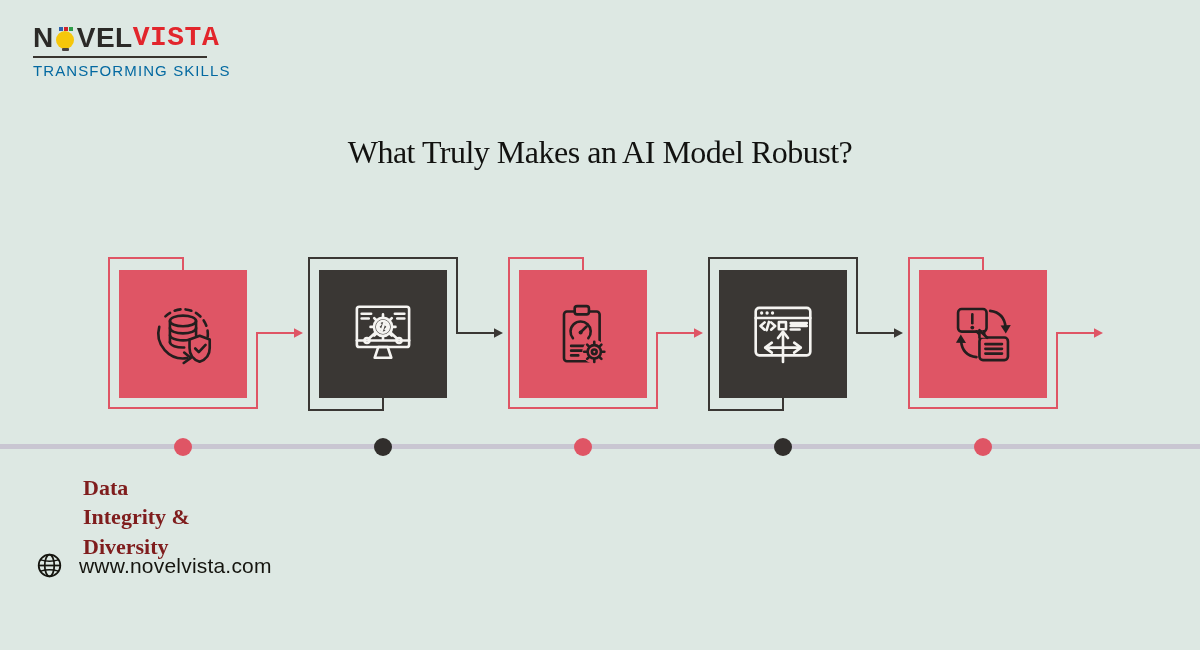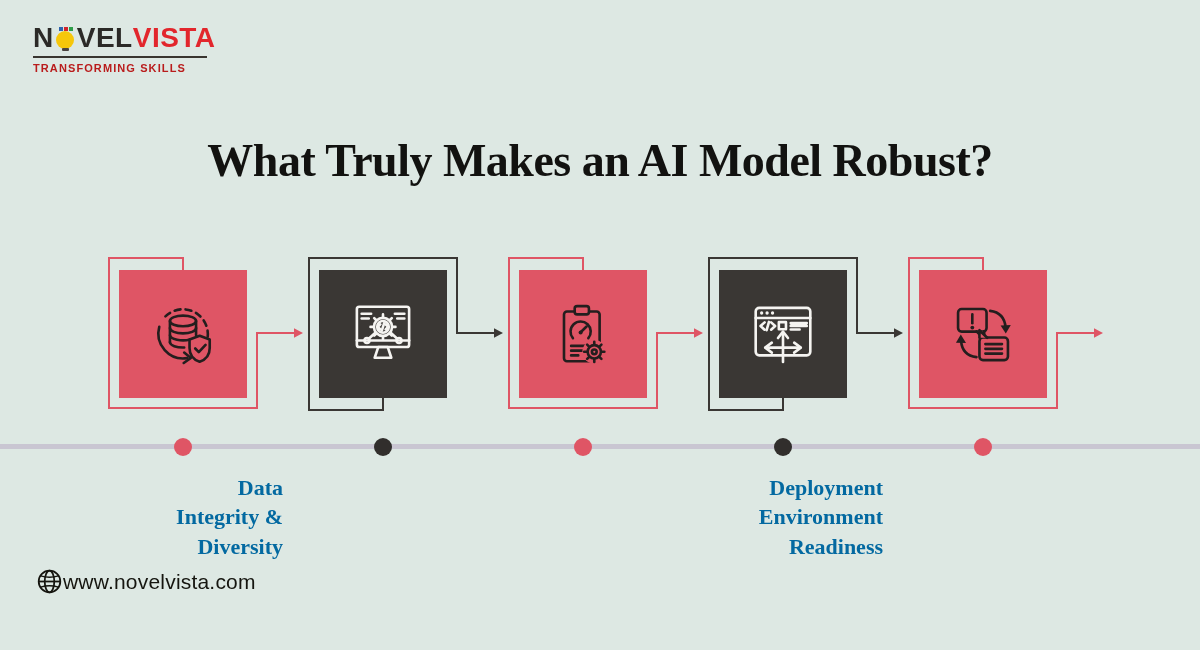--- a/index.html
+++ b/index.html
@@ -8,36 +8,36 @@
     width:1200px;height:650px;
     background:var(--background,#dde8e3);
     font-family:"Liberation Sans",sans-serif;
     overflow:hidden;
   }
   
   .logo{position:absolute;left:33px;top:24px;}
   .logo-row{display:flex;align-items:center;font-family:"Liberation Sans",sans-serif;
     font-weight:800;font-size:28px;letter-spacing:.5px;line-height:1;}
   .logo-novel{color:#2b2a27;}
-  .logo-vista{color:var(--logo_red,#e2262c);}
+  .logo-vista{color:var(--logo_red,#e2262c);font-family:Liberation Mono, monospace;}
   .bulb{position:relative;display:inline-block;width:21px;height:28px;margin:0 1px;}
   .bulb-circle{position:absolute;left:1px;top:7px;width:18px;height:18px;border-radius:50%;
     background:var(--bulb_yellow,#f6c70a);}
   .bulb-dots{position:absolute;left:4px;top:3px;display:flex;gap:1px;}
   .bulb-dots i{width:4px;height:4px;display:block;}
   .bulb-dots i:nth-child(1){background:#2e64ae;}
   .bulb-dots i:nth-child(2){background:#d2232a;}
   .bulb-dots i:nth-child(3){background:#2e9e49;}
   .bulb-base{position:absolute;left:7px;top:24px;width:7px;height:3px;background:#4a4440;border-radius:1px;}
   .logo-rule{width:174px;height:2px;background:#38352f;margin:4px 0 4px 0;}
-  .logo-tagline{font-size:11px;font-weight:700;letter-spacing:1.1px;color:#b91c1c;}
+  .logo-tagline{font-size:15px;font-weight:400;letter-spacing:1.1px;color:#0369a1;}
   
   .title{
     position:absolute;left:0;top:134px;width:1200px;text-align:center;
-    font-family:"Liberation Serif",serif;font-weight:700;font-size:46px;
+    font-family:"Liberation Serif",serif;font-weight:400;font-size:32px;
     letter-spacing:-.5px;color:#121210;margin:0;
   }
   
   svg.overlay{position:absolute;left:0;top:0;pointer-events:none;}
   .stroke-red{stroke:var(--red,#df5565);fill:none;stroke-width:2;}
   .stroke-dark{stroke:var(--dark,#3a3734);fill:none;stroke-width:2;}
   .head-red{fill:var(--red,#df5565);stroke:none;}
   .head-dark{fill:var(--dark,#3a3734);stroke:none;}
   
   .step-box{position:absolute;top:270px;width:128px;height:128px;
@@ -50,25 +50,25 @@
   .ink-bg{fill:var(--red,#df5565);stroke:none;}
   .lite{stroke:#f5f4f1;fill:none;stroke-width:2.2;stroke-linecap:round;stroke-linejoin:round;}
   .lite-fill{fill:#f5f4f1;stroke:none;}
   
   .timeline{position:absolute;left:0;top:444px;width:1200px;height:5px;
     background:var(--timeline,#c9c6d2);}
   .dot{position:absolute;top:438px;width:18px;height:18px;border-radius:50%;}
   .dot-red{background:var(--red,#df5565);}
   .dot-dark{background:#312e2c;}
   
-  .step-label{position:absolute;top:473px;width:200px;text-align:right;
+  .step-label{position:absolute;top:473px;width:200px;text-align:left;
     font-family:"Liberation Serif",serif;font-size:22px;font-weight:600;
-    line-height:1.33;color:#0369a1;white-space:pre-line;}
-  
-  .footer{position:absolute;left:36px;top:568px;display:flex;align-items:center;gap:0;}
+    line-height:1.33;color:#7f1d1d;white-space:pre-line;}
+  
+  .footer{position:absolute;left:36px;top:552px;display:flex;align-items:center;gap:16px;}
   .footer-text{font-size:21px;font-weight:500;color:#15150f;letter-spacing:.2px;}
 </style>
 </head>
 <body>
 
 <div class="stage">
 
   <div class="logo">
     <div class="logo-row">
       <span class="logo-novel">N</span>
@@ -210,23 +210,20 @@
   <div class="timeline"></div>
   <div class="dot dot-red" style="left:174px;"></div>
   <div class="dot dot-dark" style="left:374px;"></div>
   <div class="dot dot-red" style="left:574px;"></div>
   <div class="dot dot-dark" style="left:774px;"></div>
   <div class="dot dot-red" style="left:974px;"></div>
 
   <div class="step-label" style="left:83px;">Data
 Integrity &amp;
 Diversity</div>
-  <div class="step-label" style="left:683px;">Deployment
-Environment
-Readiness</div>
 
   <div class="footer">
     <svg width="27" height="27" viewBox="0 0 26 26">
       <g fill="none" stroke="#15150f" stroke-width="1.7">
         <circle cx="13" cy="13" r="10.4"></circle>
         <ellipse cx="13" cy="13" rx="4.6" ry="10.4"></ellipse>
         <path d="M2.6 13 H23.4"></path>
         <path d="M4.4 7.6 Q13 10.4 21.6 7.6" stroke-width="1.4"></path>
         <path d="M4.4 18.4 Q13 15.6 21.6 18.4" stroke-width="1.4"></path>
       </g>

